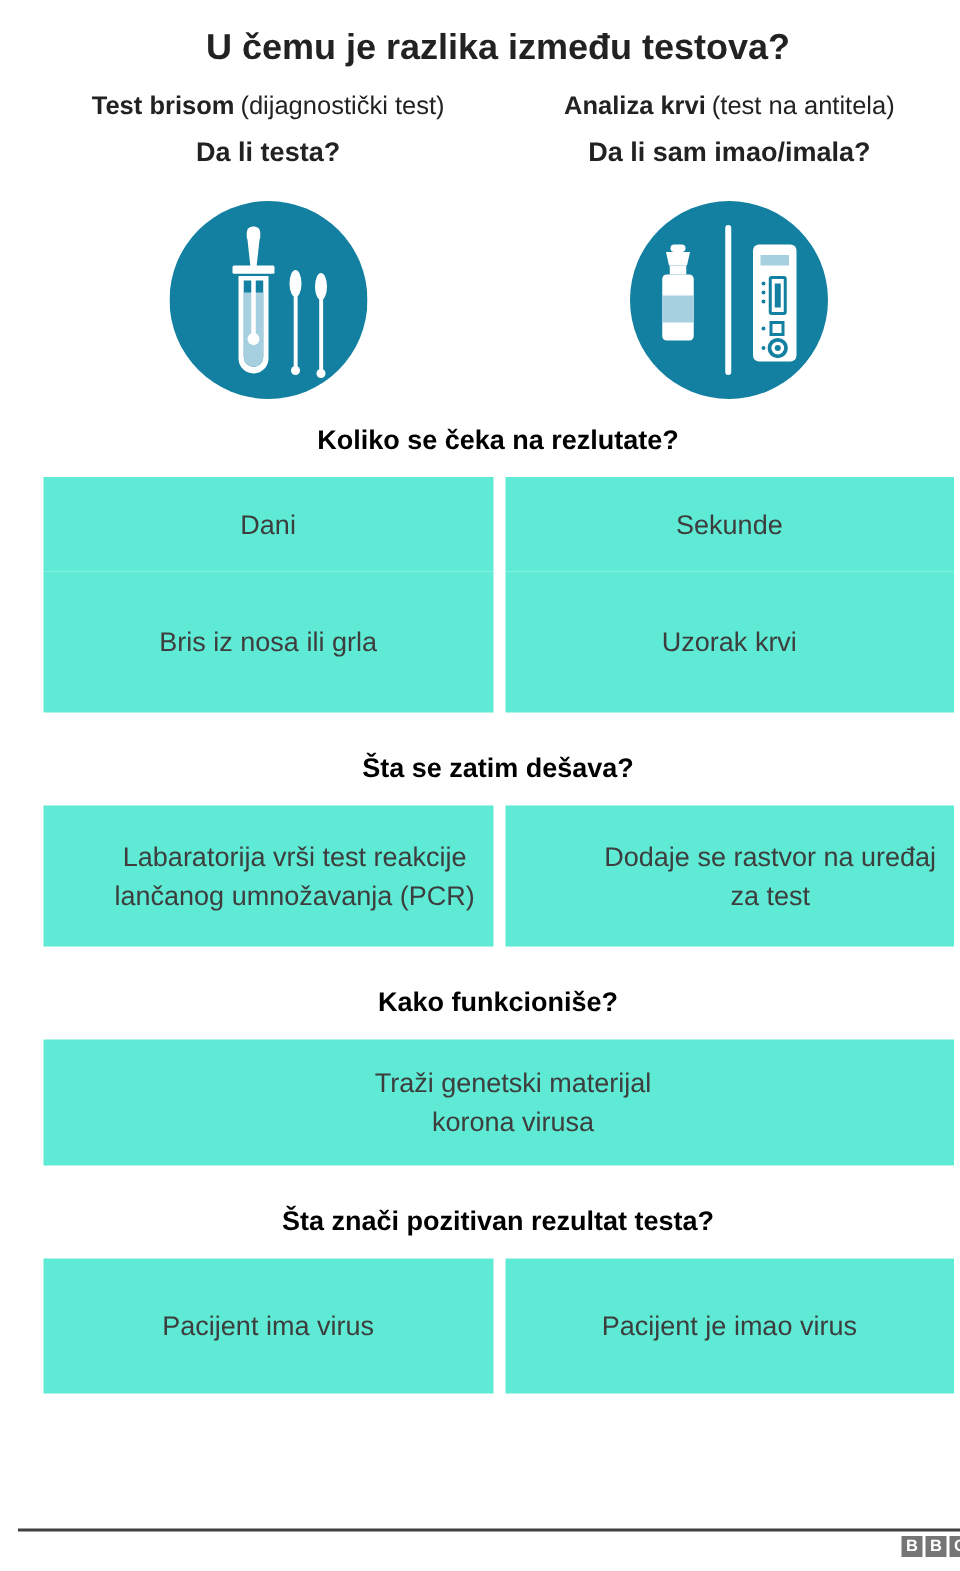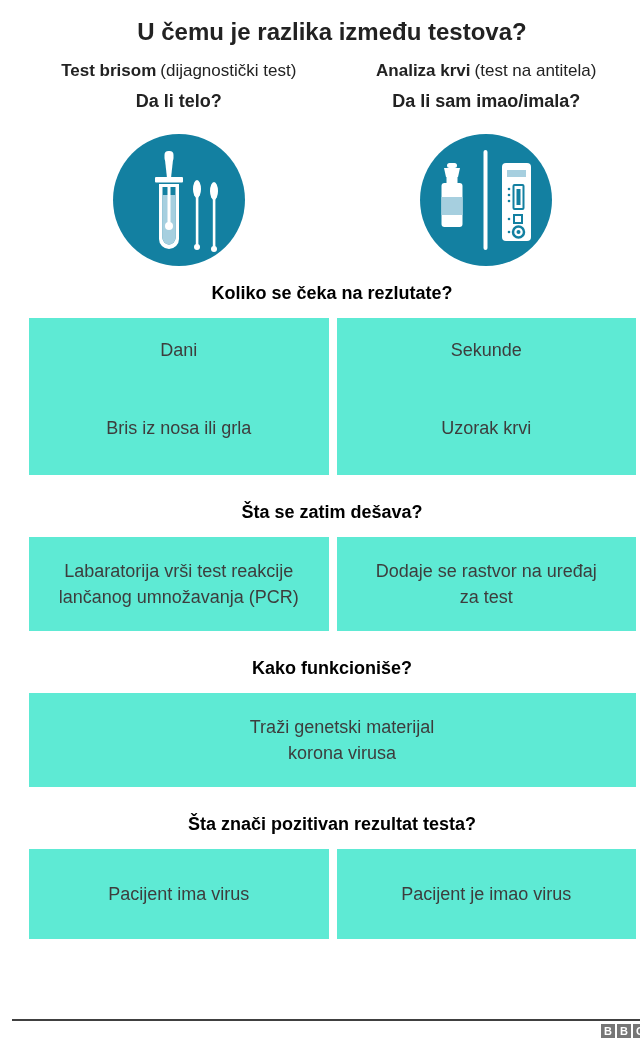--- a/index.html
+++ b/index.html
@@ -26,22 +26,22 @@
 
   .section-heading{margin:26px 0 14px 0;text-align:center;font-size:18px;line-height:22px;
                    font-weight:bold;color:#000000;}
   .section-heading.first{margin-top:16px;}
 
   .boxrow .cell{background:#5eead4;display:flex;align-items:center;justify-content:center;
                 padding:0 12px;box-sizing:border-box;}
   .box-text{font-size:18px;line-height:26px;color:#3D3D3D;text-align:center;white-space:pre-line;}
   .r1 .cell{height:63px;}
   .r2 .cell{height:94px;}
-  .r3 .cell{height:94px;}
-  .r4 .cell{height:94px;padding-left:31px;}
+  .r3 .cell{height:94px;justify-content:flex-end;}
+  .r4 .cell{height:84px;padding-left:31px;}
   .r5 .cell{height:90px;}
 
   .footer{position:absolute;left:0;right:0;top:1019px;}
   .divider{height:2px;background:#404040;}
   .logo-row{display:flex;justify-content:flex-end;gap:2px;padding:3px 5px 0 0;}
   .logo-block{width:14px;height:14px;background:#767676;color:#fff;font-weight:bold;
               font-size:11px;line-height:14px;text-align:center;display:block;}
 </style>
 </head>
 <body>
@@ -53,21 +53,21 @@
   <div class="pairrow subrow">
     <div class="cell">
       <span class="test-name">Test brisom</span><span class="test-qualifier">(dijagnostički test)</span>
     </div>
     <div class="cell">
       <span class="test-name">Analiza krvi</span><span class="test-qualifier">(test na antitela)</span>
     </div>
   </div>
 
   <div class="pairrow qrow">
-    <div class="cell">Da li telo?</div>
+    <div class="cell">Da li testa?</div>
     <div class="cell">Da li sam imao/imala?</div>
   </div>
 
   <div class="pairrow iconrow">
     <div class="cell">
       <svg class="icon-circle" viewBox="0 0 132 132" xmlns="http://www.w3.org/2000/svg">
         <circle cx="66" cy="66" r="66" fill="#1380A1"></circle>
 
         <rect x="51.5" y="17" width="9" height="11" rx="4" fill="#fff"></rect>
         <polygon points="52,26 60,26 58,44 54,44" fill="#fff"></polygon>

